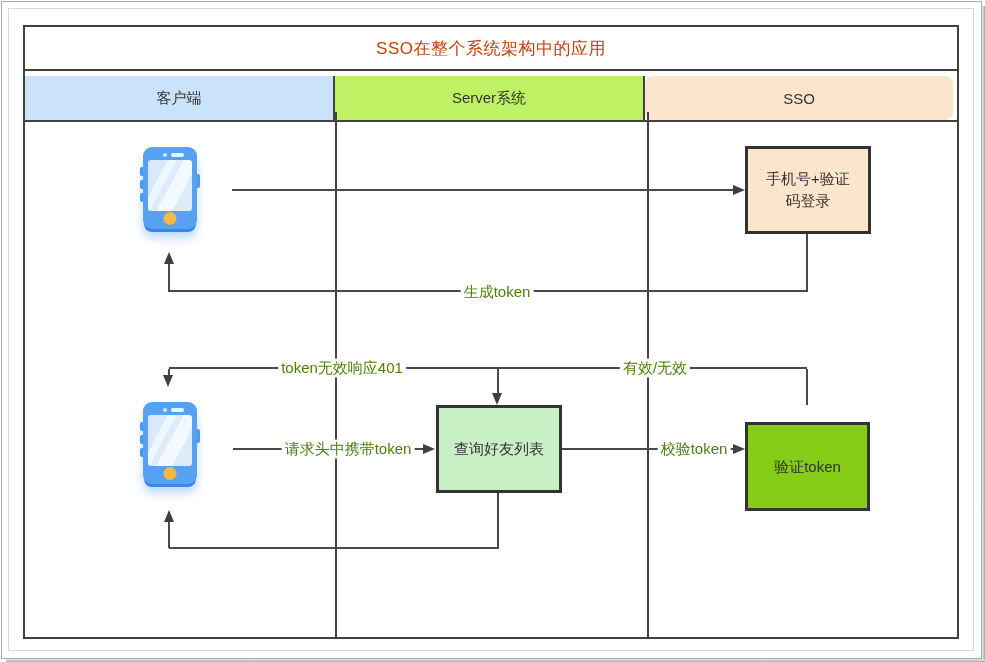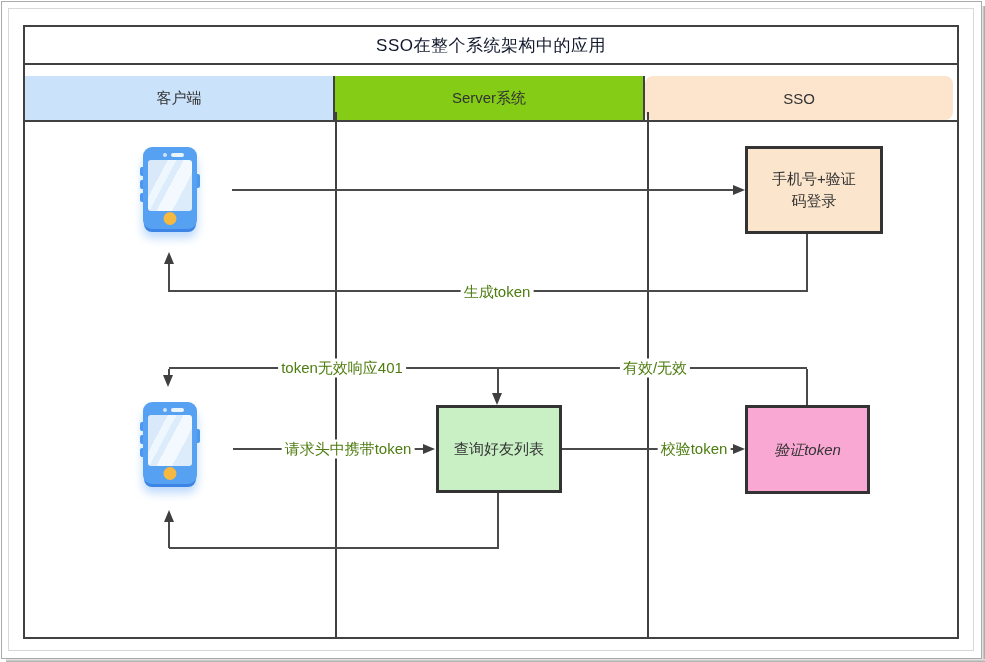--- a/index.html
+++ b/index.html
@@ -31,24 +31,24 @@
     position: absolute; left: 6px; bottom: 0; height: 3px; right: 0;
     background: linear-gradient(to bottom, #eeeeee, #a8a8a8);
   }
   
   .table-outline {
     position: absolute; left: 23px; top: 25px; width: 936px; height: 614px;
     border: 2px solid #414141;
     background: #ffffff;
   }
   .title-row {
-    position: absolute; left: 25px; top: 27px; width: 932px; height: 38px;
+    position: absolute; left: 25px; top: 27px; width: 932px; height: 44px;
     border-bottom: 2px solid #414141;
     display: flex; align-items: center; justify-content: center;
-    font-size: 17px; color: #0f172a; letter-spacing: 0.5px;
+    font-size: 17px; color: #c2410c; letter-spacing: 0.5px;
   }
   .header-row {
     position: absolute; left: 25px; top: 76px; width: 932px; height: 46px;
     border-bottom: 2px solid #414141;
     display: flex;
   }
   .lane-header {
     display: flex; align-items: center; justify-content: center;
     font-size: 15px; color: #333333;
   }
@@ -134,21 +134,21 @@
 
   <div class="frame-outer"></div>
   <div class="frame-inner"></div>
   <div class="shadow-right"></div>
   <div class="shadow-bottom"></div>
 
   <div class="table-outline"></div>
   <div class="title-row">SSO在整个系统架构中的应用</div>
   <div class="header-row">
     <div class="lane-header c1" style="background-color: rgb(203, 227, 250);">客户端</div>
-    <div class="lane-header c2" style="background-color: #84cc16;">Server系统</div>
+    <div class="lane-header c2" style="background-color: #bef264;">Server系统</div>
     <div class="lane-header c3" style="background-color: rgb(253, 229, 205);">SSO</div>
   </div>
   <div class="lane-divider" style="left:335px;"></div>
   <div class="lane-divider" style="left:647px;"></div>
 
   <div class="phone" style="left:140px; top:147px;">
     <span class="nub l1"></span>
     <span class="nub l2"></span>
     <span class="nub l3"></span>
     <span class="nub r1"></span>
@@ -164,24 +164,24 @@
     <span class="nub l2"></span>
     <span class="nub l3"></span>
     <span class="nub r1"></span>
     <span class="body"></span>
     <span class="screen"></span>
     <span class="camera"></span>
     <span class="speaker"></span>
     <span class="home"></span>
   </div>
 
-  <div class="node" style="left: 745px; top: 146px; width: 138px; height: 88px; background-color: rgb(251, 229, 204);">手机号+验证
+  <div class="node" style="left: 745px; top: 146px; width: 126px; height: 88px; background-color: rgb(251, 229, 204);">手机号+验证
 码登录</div>
   <div class="node" style="left: 436px; top: 405px; width: 126px; height: 88px; background-color: rgb(201, 239, 197);">查询好友列表</div>
-  <div class="node" style="left: 745px; top: 405px; width: 125px; height: 89px; background-color: #f9a8d4; font-style: italic;">验证token</div>
+  <div class="node" style="left: 745px; top: 422px; width: 125px; height: 89px; background-color: #84cc16;">验证token</div>
 
   <div class="h-line" style="left:232px; top:189px; width:502px;"></div>
   <div class="arrow-right" style="left:733px; top:185px;"></div>
 
   <div class="v-line" style="left:806px; top:234px; height:58px;"></div>
   <div class="h-line" style="left:169px; top:290px; width:638px;"></div>
   <div class="v-line" style="left:168px; top:263px; height:29px;"></div>
   <div class="arrow-up" style="left:164px; top:252px;"></div>
   <div class="edge-label" style="left:497px; top:292px;">生成token</div>
 

